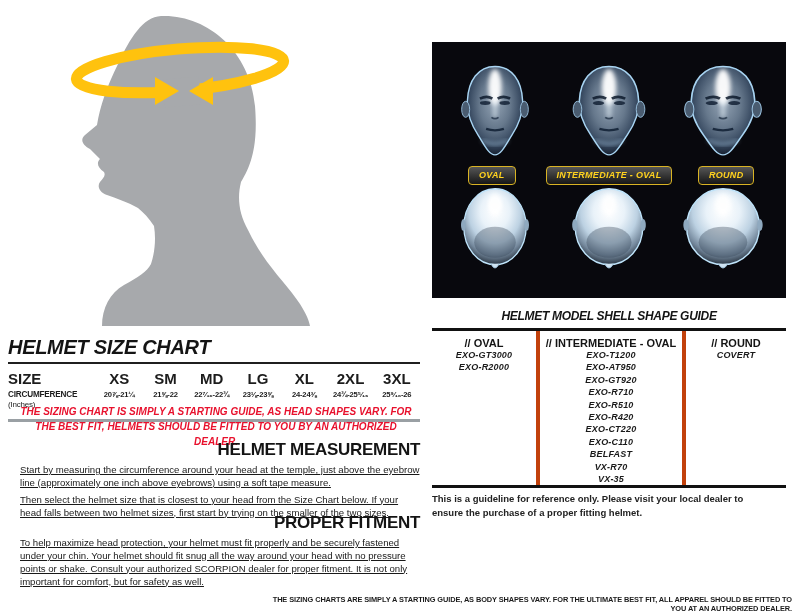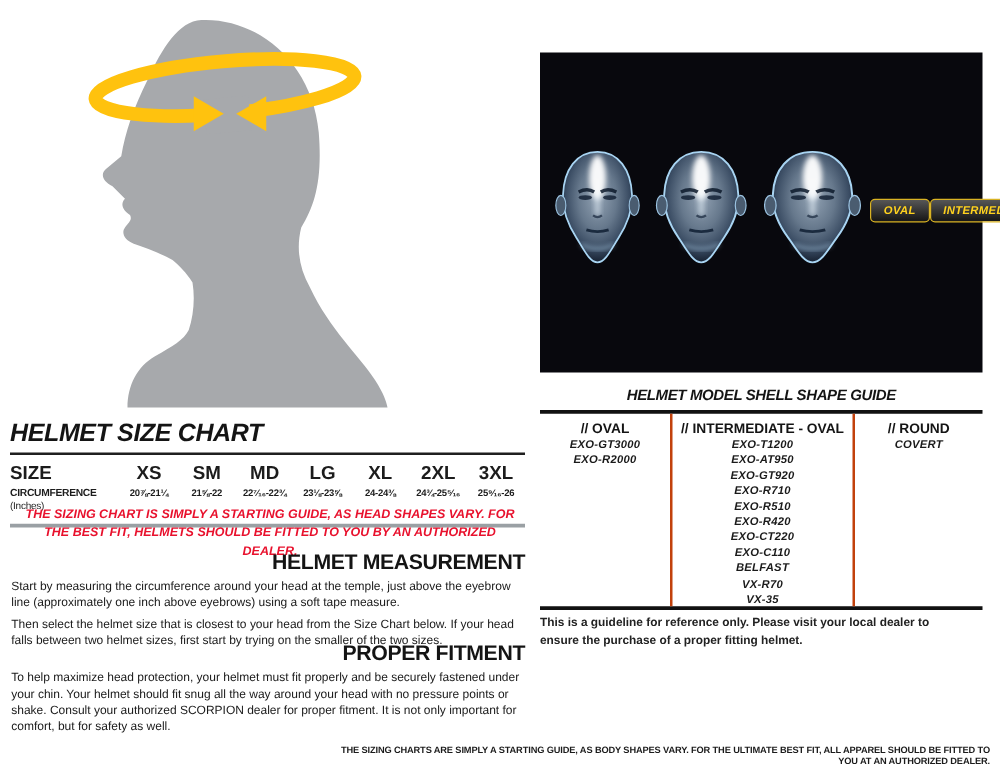--- a/index.html
+++ b/index.html
@@ -26,40 +26,40 @@
   .sc-vals .unit{font-weight:400;font-size:8px;}
   #size-chart .gray-rule{border-bottom:3px solid #9aa0a4;margin-top:8px;}
 
   
   #warning{left:14px;top:404px;width:404px;text-align:center;
            font-size:10px;font-weight:800;font-style:italic;line-height:1.5;}
 
   
   .section{left:8px;width:412px;}
   .section .title{font-size:17px;text-align:right;}
-  .section p{margin:4px 0 0 1px;font-size:9.6px;line-height:1.34;font-weight:500;color:#191919;}
+  .section p{margin:4px 0 0 12px;font-size:9.6px;line-height:1.34;font-weight:500;color:#191919;text-decoration:underline;}
 
   
   #hs-title{left:432px;top:21px;width:354px;text-align:center;font-size:15px;}
   #panel{left:432px;top:42px;width:354px;height:256px;background:#08080d;
-         display:flex;flex-direction:row;box-sizing:border-box;padding:4px 6px 10px 6px;}
+         display:flex;flex-direction:column;box-sizing:border-box;padding:20px 6px 10px 6px;}
   .trio{display:flex;width:100%;}
   .trio>div{flex:1;display:flex;justify-content:center;align-items:center;}
   .labels-row{margin:4px 0 2px 0;}
   .shape-label{display:inline-block;background:linear-gradient(#565656,#161616);
       border:1.5px solid #d9b324;border-radius:4px;color:#ffd21e;
       font-size:9px;font-weight:800;font-style:italic;letter-spacing:.3px;
       padding:3px 10px 4px 10px;white-space:nowrap;}
 
   
   #sg-title{left:432px;top:309px;width:354px;text-align:center;font-size:12px;}
   #sg-table{left:432px;top:328px;width:354px;box-sizing:border-box;display:flex;
             border-top:3px solid #111;border-bottom:3px solid #111;min-height:158px;}
   #sg-table .col{box-sizing:border-box;text-align:center;padding-top:6px;}
-  #sg-table .col+.col{border-left:2px solid #c2410c;text-align:center;}
+  #sg-table .col+.col{border-left:4px solid #c2410c;text-align:center;}
   #sg-table .col.c-oval{width:104px;flex:none;}
   #sg-table .col.c-io{width:146px;flex:none;}
   #sg-table .col.c-round{flex:1;}
   .sg-head{font-size:11px;font-weight:800;color:#141414;}
   .sg-model{font-size:9px;font-weight:800;font-style:italic;color:#1a1a1a;
             line-height:12.4px;letter-spacing:.2px;}
   .sg-model:first-of-type{margin-top:4px;}
   #sg-note{left:432px;top:492px;width:340px;font-size:9.5px;font-weight:700;
            line-height:1.45;color:#222;}
 

